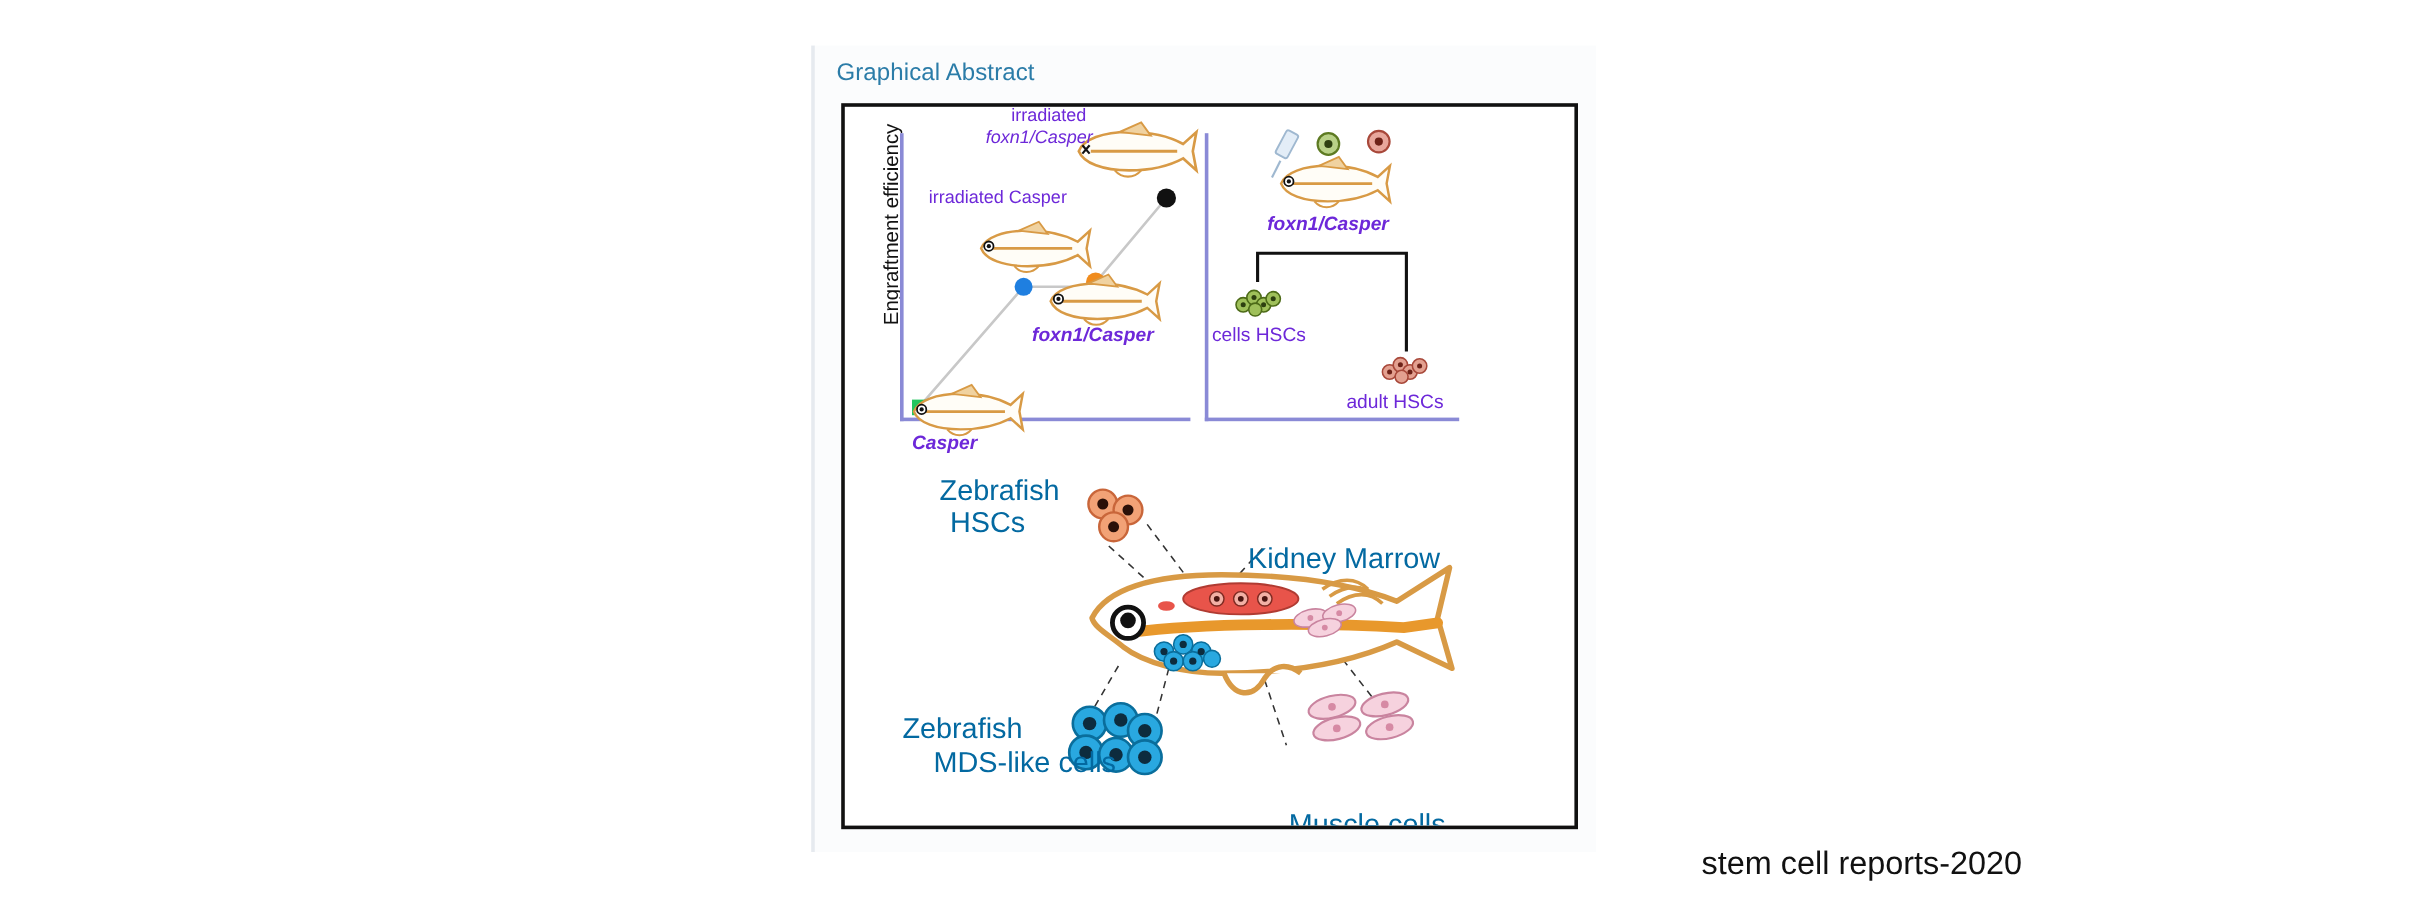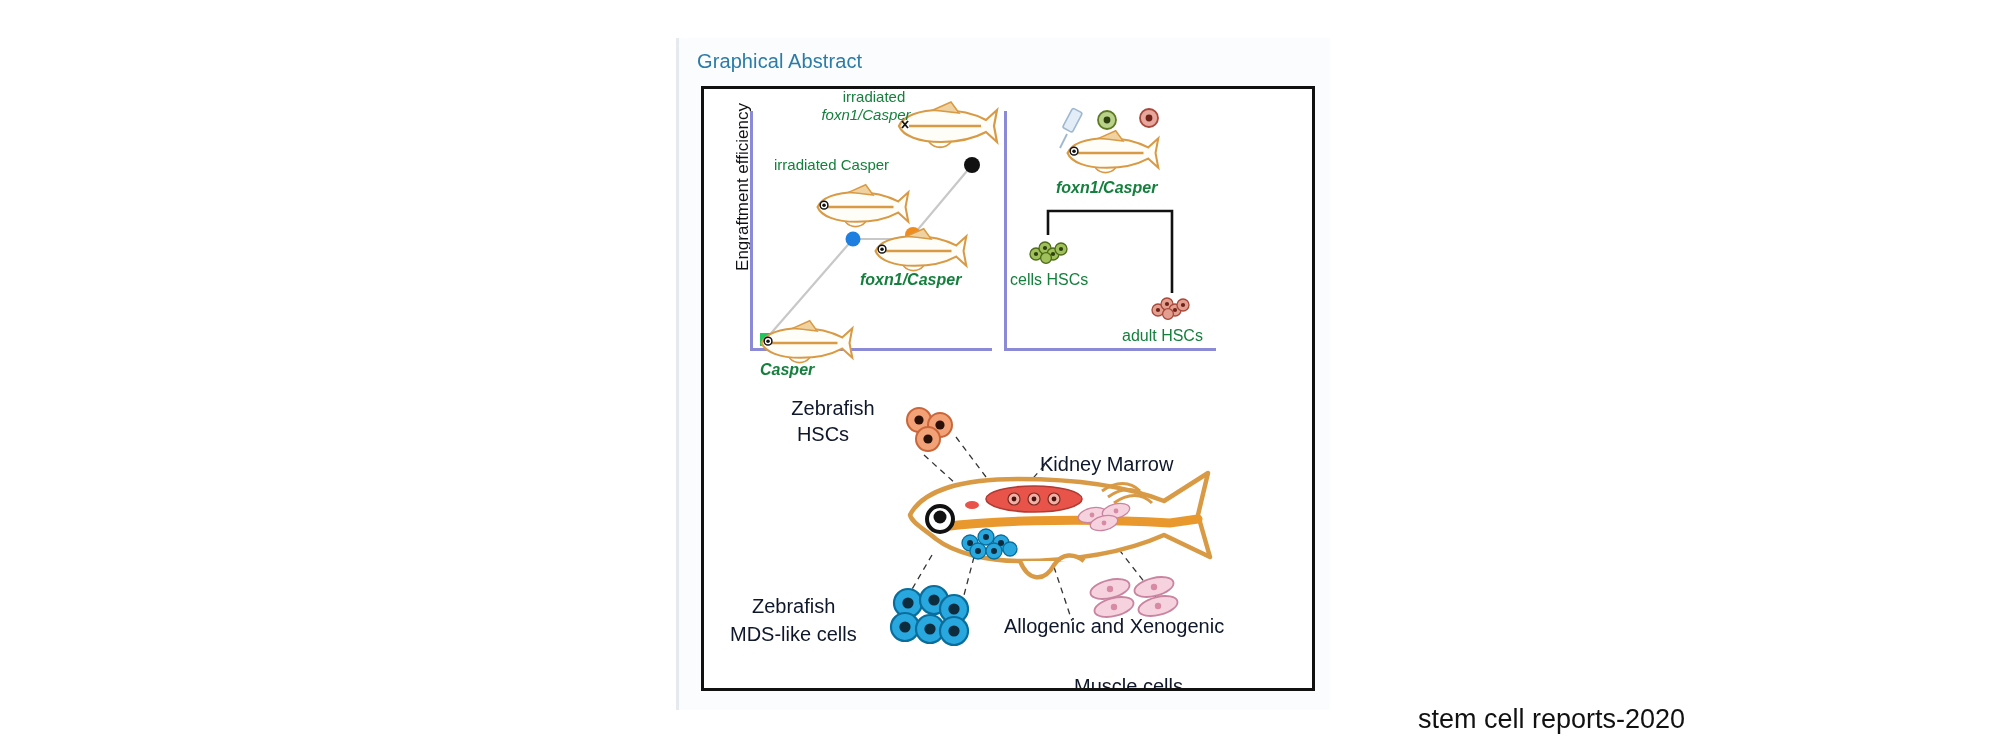--- a/index.html
+++ b/index.html
@@ -109,41 +109,41 @@
   }
 
   .plot-svg, .fish-svg, .cell-svg, .bracket-svg {
     position: absolute;
     overflow: visible;
   }
 
   .lbl {
     position: absolute;
     font-size: 15px;
-    color: #15803d;
+    color: #6d28d9;
     white-space: nowrap;
     line-height: 1.12;
   }
   .lbl.ital { font-style: italic; }
   .lbl.bold-ital { font-style: italic; font-weight: bold; }
   .lbl.ctr { text-align: center; }
 
   
   .bottom-half {
     position: absolute;
     left: 0;
     top: 286px;
     width: 100%;
     height: 313px;
   }
 
   .lbl-big {
     position: absolute;
-    font-size: 20px;
-    color: #0f172a;
+    font-size: 24px;
+    color: #0369a1;
     white-space: nowrap;
     line-height: 1.12;
     text-align: center;
   }
 
   
   .caption {
     position: absolute;
     left: 1418px;
     top: 678px;
@@ -433,23 +433,22 @@
               <circle cx="74" cy="31" r="3.2"></circle>
           </g>
         </svg>
 
         <div class="lbl-big" style="left:54px;top:22px;width:150px;">Zebrafish</div>
         <div class="lbl-big" style="left:44px;top:48px;width:150px;">HSCs</div>
 
         <div class="lbl-big" style="left:336px;top:42px;width:200px;text-align:left;margin-top:36px;">Kidney Marrow</div>
 
         <div class="lbl-big" style="left:48px;top:220px;width:160px;text-align:left;">Zebrafish</div>
-        <div class="lbl-big" style="left:26px;top:248px;width:200px;text-align:left;">MDS-like cells</div>
-
-        <div class="lbl-big" style="left:300px;top:240px;width:300px;text-align:left;">Allogenic and Xenogenic</div>
+        <div class="lbl-big" style="left:26px;top:248px;width:200px;text-align:right;">MDS-like cells</div>
+
         <div class="lbl-big" style="left:370px;top:268px;width:180px;text-align:left;margin-top:32px;">Muscle cells</div>
       </div>
 
     </div>
   </div>
 
   <div class="caption">stem cell reports-2020</div>
 
 </div>
 

